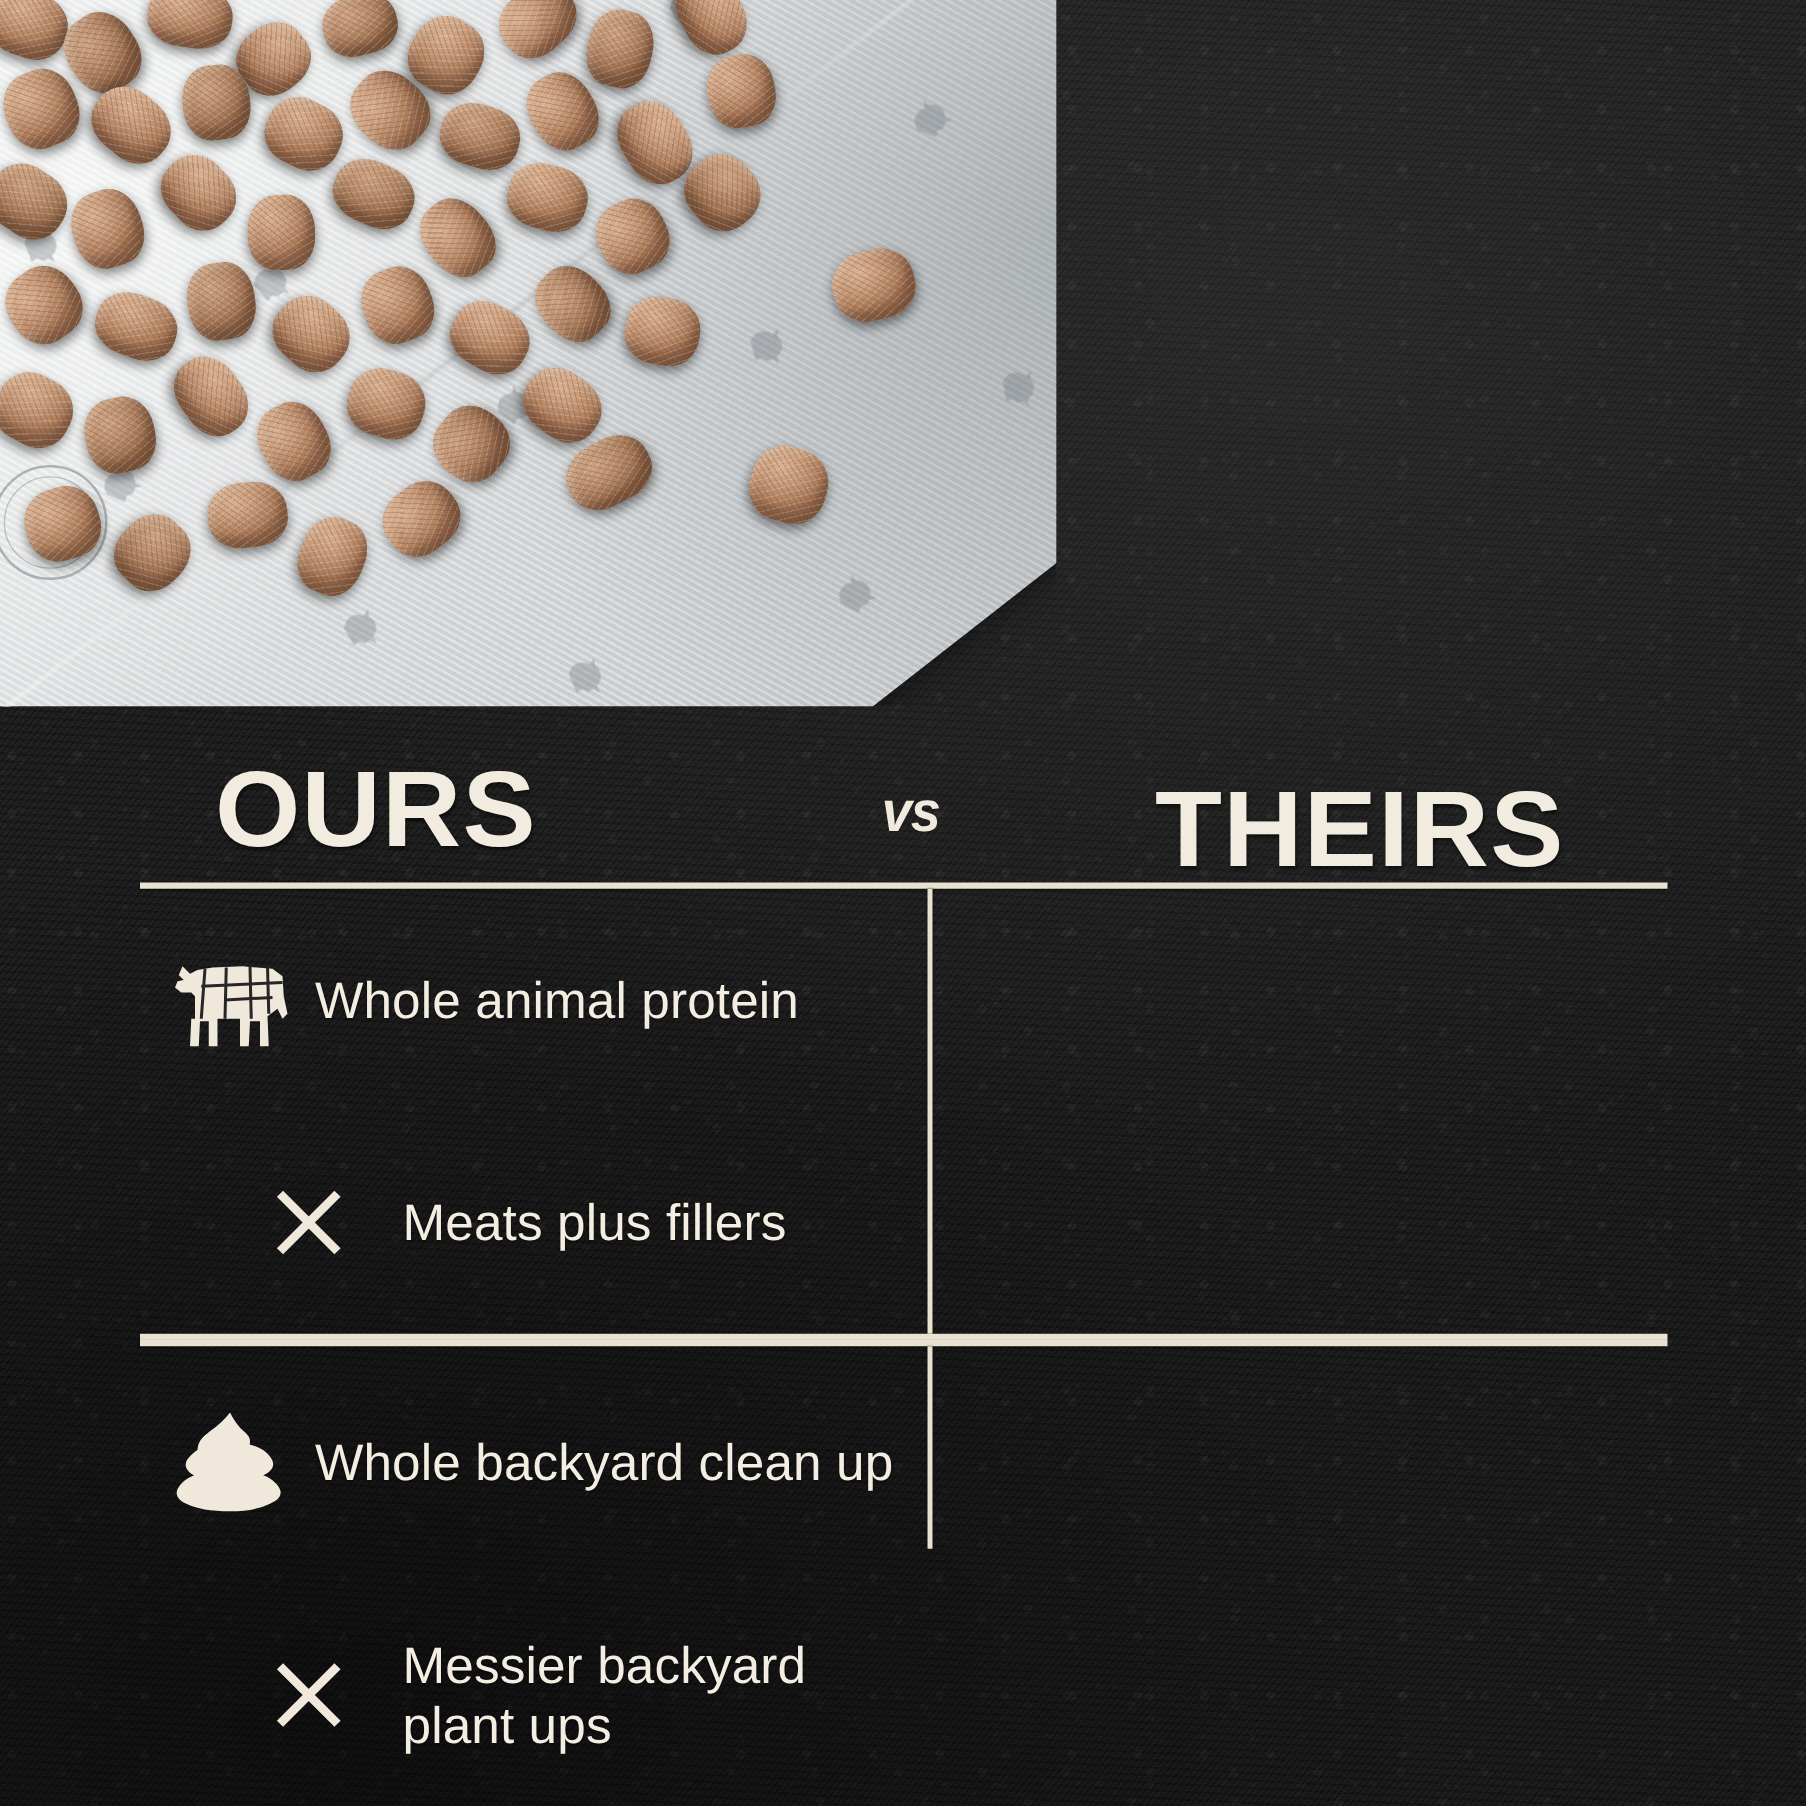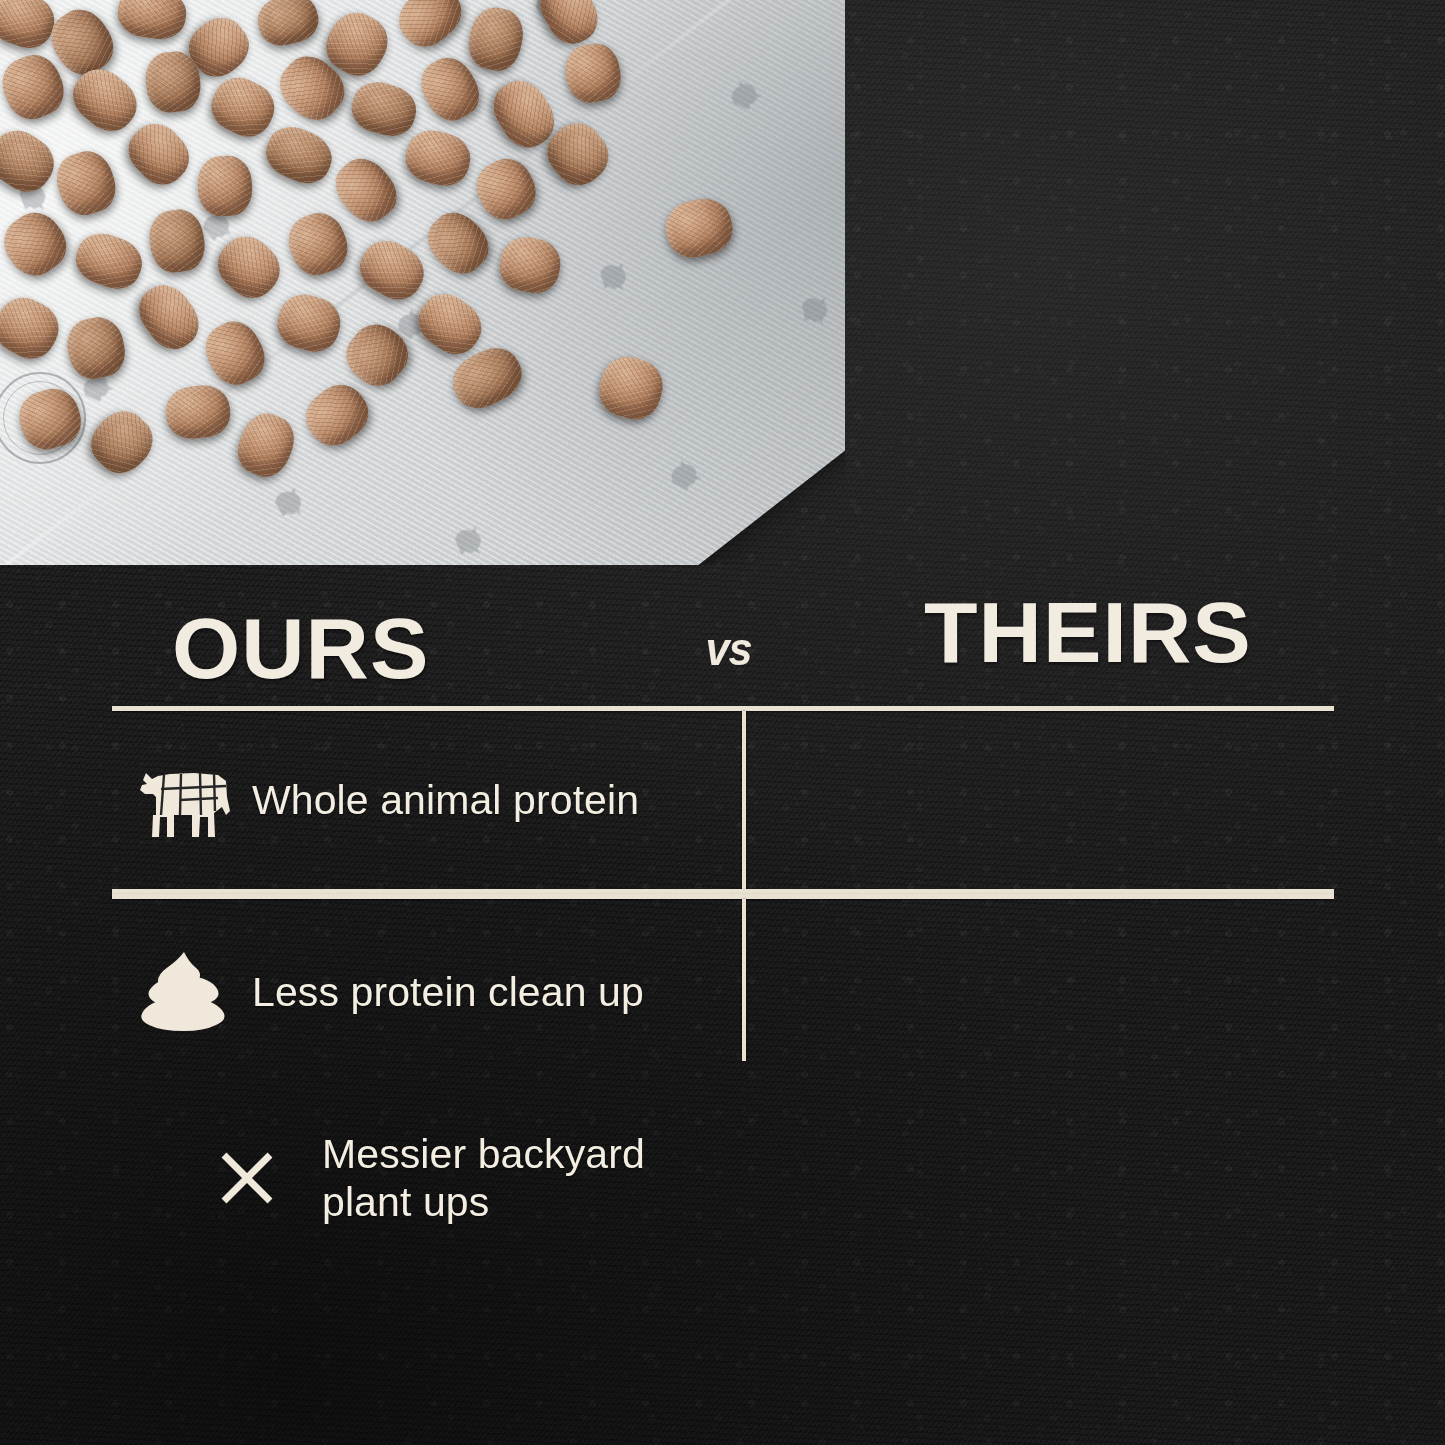--- a/index.html
+++ b/index.html
@@ -188,21 +188,21 @@
     left:592px; bottom:30px;
     font-weight:700;
     font-size:46px;
     color:#f0eade;
     font-style:italic;
     letter-spacing:-1px;
     transform:scaleX(.94);
   }
   .head-theirs{
     position:absolute;
-    left:812px; bottom:32px;
+    left:812px; bottom:0;
   }
 
   .rule{
     position:relative;
     height:5px;
     background:#e9e2d2;
     box-shadow:0 1px 2px rgba(0,0,0,.6);
   }
 
   .row{
@@ -401,39 +401,47 @@
               <path d="M66 20 L67 62"></path>
               <path d="M80 20 L81 58"></path>
               <path d="M27 36 L92 33"></path>
               <path d="M46 47 L84 45"></path>
             </g>
           </svg>
         </div>
         <div class="label">Whole animal protein</div>
       </div>
 
+      <div class="cell right">
+        <div class="icon-slot x">
+          <svg width="62" height="62" viewBox="0 0 62 62">
+            <path d="M8 8 L54 54 M54 8 L8 54" stroke="#f0e9db" stroke-width="7" stroke-linecap="butt"></path>
+          </svg>
+        </div>
+        <div class="label">Meats plus fillers</div>
+      </div>
     </div>
 
     <div class="rule"></div>
 
 
     <div class="rule"></div>
 
     <div class="row">
       <div class="vdiv" style="height:162px;"></div>
 
       <div class="cell left" style="min-height:186px;">
         <div class="icon-slot">
           <svg width="100" height="92" viewBox="0 0 100 92">
             <path class="fill-cream" d="M50 6 q5 10 11 15 9 7 2 15 -7 7 -26 7 -13 0 -13-8 0-7 10-14 10-7 16-15z"></path>
             <path class="fill-cream" d="M50 30 q22 0 31 10 8 9 -2 15 -10 6 -29 6 -22 0 -31-6 -9-7 0-15 10-10 31-10z"></path>
             <path class="fill-cream" d="M50 52 q27 0 37 11 9 10 -5 16 -12 6 -32 6 -23 0 -35-6 -13-6 -4-16 10-11 39-11z"></path>
           </svg>
         </div>
-        <div class="label">Less protein clean up</div>
+        <div class="label">Whole backyard clean up</div>
       </div>
 
       <div class="cell right" style="min-height:186px;">
         <div class="icon-slot x">
           <svg width="62" height="62" viewBox="0 0 62 62">
             <path d="M8 8 L54 54 M54 8 L8 54" stroke="#f0e9db" stroke-width="7" stroke-linecap="butt"></path>
           </svg>
         </div>
         <div class="label">Messier backyard plant ups</div>
       </div>

